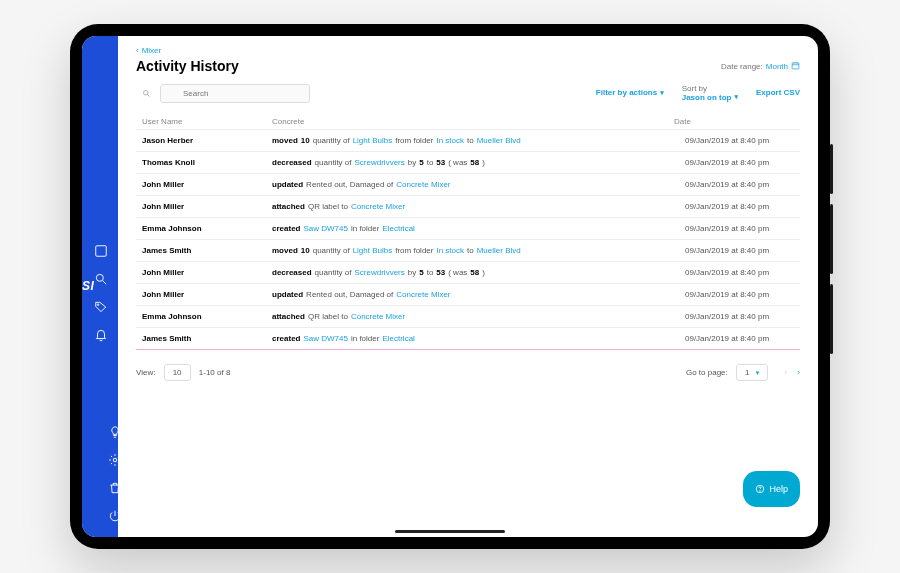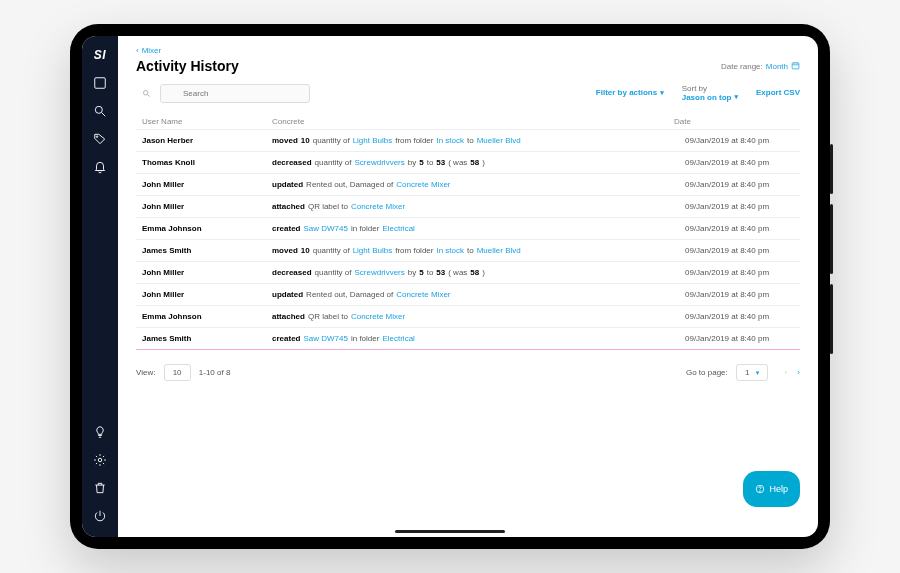--- a/index.html
+++ b/index.html
@@ -1,19 +1,19 @@
 <!DOCTYPE html>
 <html><head>
 <meta charset="utf-8">
 <style>
   * { box-sizing: border-box; margin: 0; padding: 0; font-family: Arial, Helvetica, sans-serif; }
   body { background: #f5f5f5; width: 900px; height: 573px; display: flex; align-items: center; justify-content: center; }
   .tablet { width: 760px; height: 525px; background: #000; border-radius: 28px; padding: 12px; position: relative; box-shadow: 0 20px 50px rgba(0,0,0,0.18); }
   .screen { width: 100%; height: 100%; background: #fff; border-radius: 14px; overflow: hidden; display: flex; }
-  .sidebar { width: 36px; background: #0f172a; display: flex; flex-direction: column; align-items: center; padding-top: 12px; color: #fff; }
+  .sidebar { width: 36px; background: #1d4ed8; display: flex; align-items: center; padding-top: 12px; color: #fff; }
   .logo { font-weight: bold; font-style: italic; font-size: 12px; color:#fff; margin-bottom: 14px; letter-spacing:0.5px;}
   .navicons { display:flex; flex-direction:column; gap:14px; align-items:center;}
   .navicons-bottom { margin-top:auto; margin-bottom:14px; display:flex; flex-direction:column; gap:14px; align-items:center;}
   .icon { width:14px; height:14px; display:flex; align-items:center; justify-content:center; }
   .icon svg { width:14px; height:14px; stroke:#fff; fill:none; stroke-width:1.6; }
   .main { flex:1; display:flex; flex-direction:column; padding:10px 18px 6px 18px; overflow:hidden;}
   .backlink { color:#1ca1e2; font-size:8px; display:flex; align-items:center; gap:3px; cursor:pointer;}
   .titlerow { display:flex; align-items:center; justify-content:space-between; margin-top:3px;gap:48px;}
   .pagetitle { font-size:14px; font-weight:bold; }
   .daterange { font-size:8px; display:flex; align-items:center; gap:3px;}

